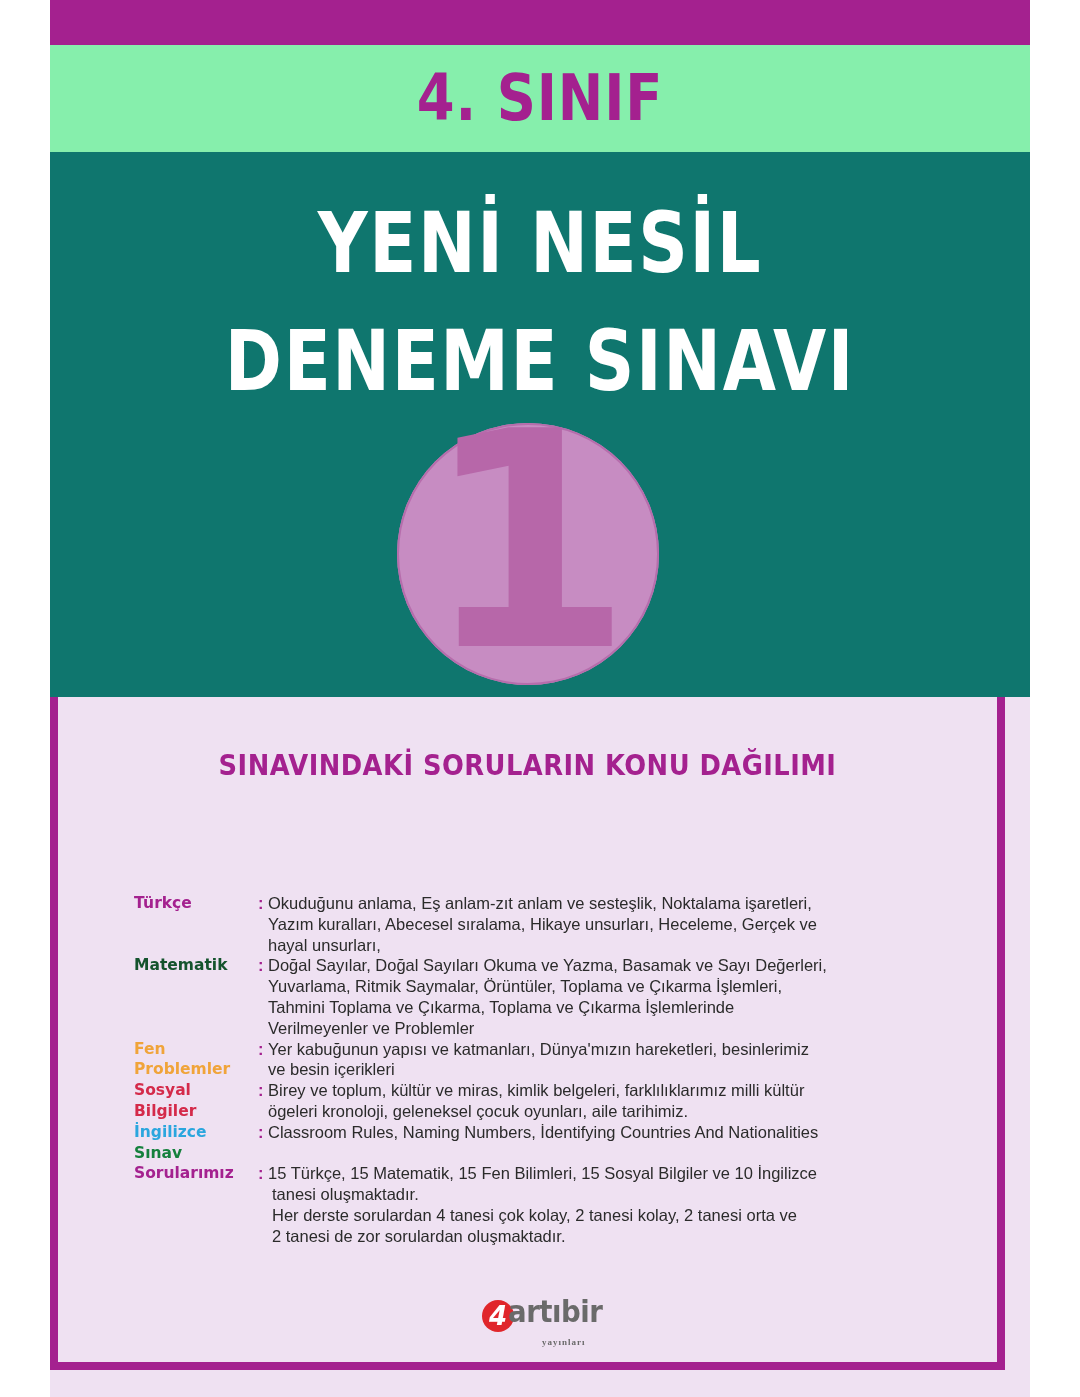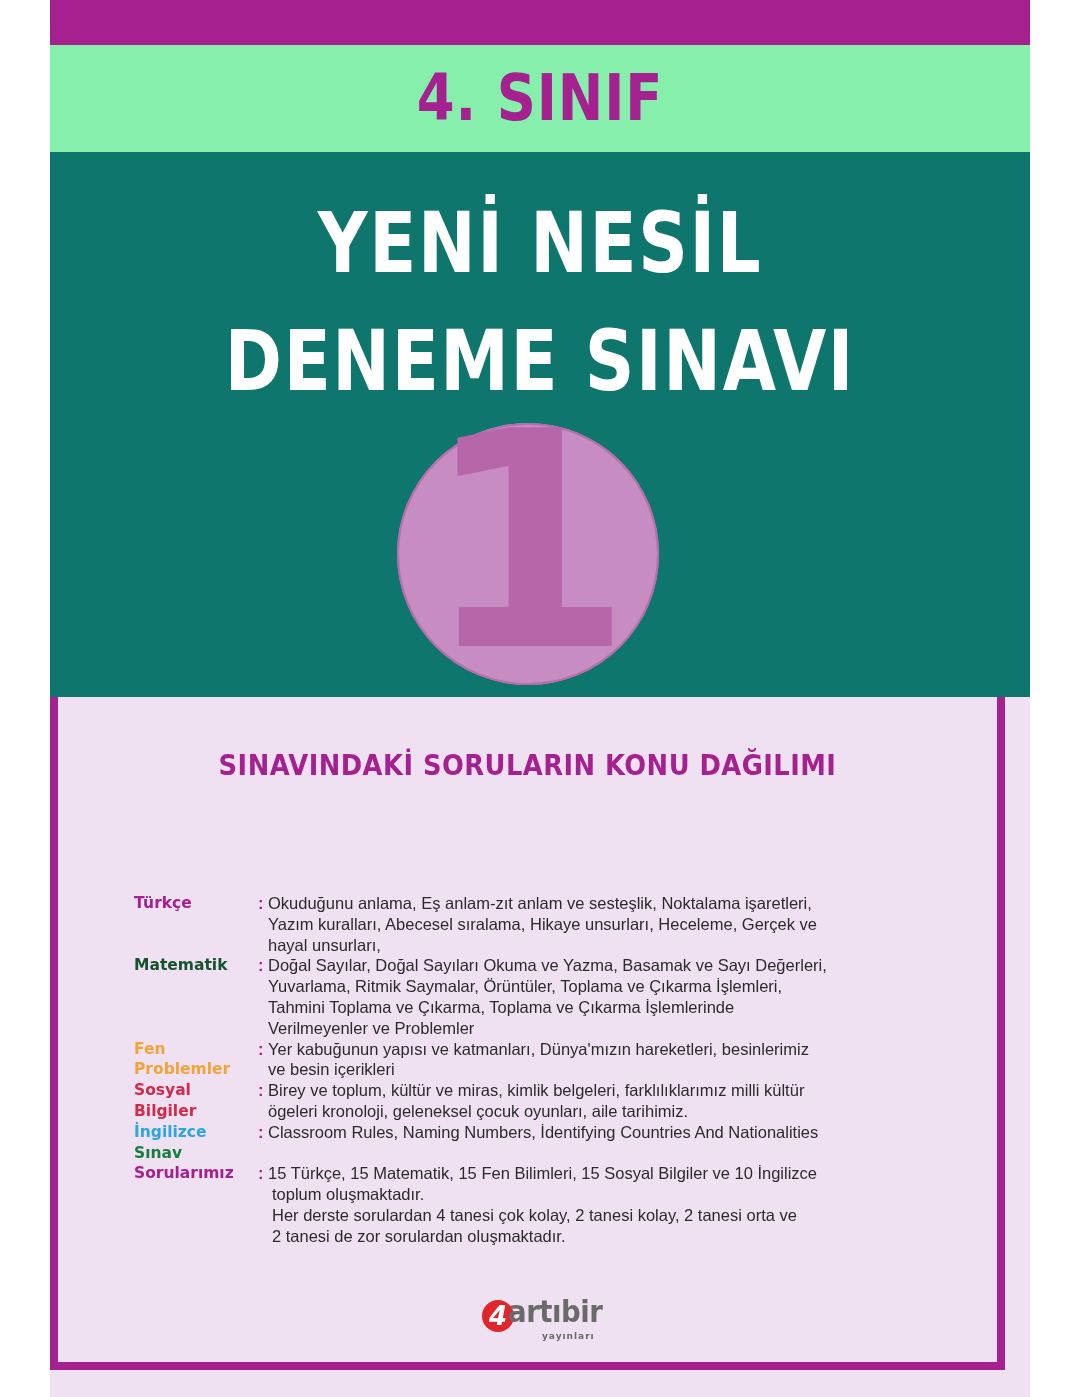--- a/index.html
+++ b/index.html
@@ -25,21 +25,21 @@
   .row{display:flex;}
   .subj{width:124px;flex:none;font-weight:bold;font-family:"DejaVu Sans",sans-serif;font-size:15.5px;}
   .colon{width:10px;flex:none;font-weight:bold;color:#a4218f;}
   .desc{flex:1;}
   .desc p{margin:0;}
   .logo{position:absolute;left:482px;top:1298px;width:130px;height:46px;}
   .logo-mark{position:absolute;left:0;top:2px;width:32px;height:32px;border-radius:50%;background:#e0262b;color:#fff;
     font-weight:bold;font-size:26px;line-height:32px;text-align:center;font-style:italic;}
   .logo-text{position:absolute;left:26px;top:-4px;font-weight:bold;font-size:30px;color:#6a6a6a;letter-spacing:-0.5px;
     font-family:"DejaVu Sans",sans-serif;transform:scaleX(0.92);transform-origin:left;}
-  .logo-sub{position:absolute;left:60px;top:33px;font-size:9px;color:#6a6a6a;font-weight:bold;letter-spacing:1px;}
+  .logo-sub{position:absolute;left:60px;top:39px;font-size:9px;color:#6a6a6a;font-weight:bold;letter-spacing:1px;font-family:Liberation Serif, serif;}
 </style>
 </head>
 <body>
 
 <div class="page"></div>
 <div class="top-band"></div>
 
 <div class="grade-band">
   <div class="grade-title">4. SINIF</div>
 </div>
@@ -104,21 +104,21 @@
     </div>
 
     <div class="row">
       <div class="subj" style="color:#15803d">Sınav</div>
     </div>
     <div class="row">
       <div class="subj" style="color:#a4218f">Sorularımız</div>
       <div class="colon">:</div>
       <div class="desc">
         <p>15 Türkçe, 15 Matematik, 15 Fen Bilimleri, 15 Sosyal Bilgiler ve 10 İngilizce</p>
-        <p style="padding-left:4px">toplum oluşmaktadır.</p>
+        <p style="padding-left:4px">tanesi oluşmaktadır.</p>
         <p style="padding-left:4px">Her derste sorulardan 4 tanesi çok kolay, 2 tanesi kolay, 2 tanesi orta ve</p>
         <p style="padding-left:4px">2 tanesi de zor sorulardan oluşmaktadır.</p>
       </div>
     </div>
   </div>
 </div>
 
 <div class="logo">
   <div class="logo-mark">4</div>
   <div class="logo-text">artıbir</div>

